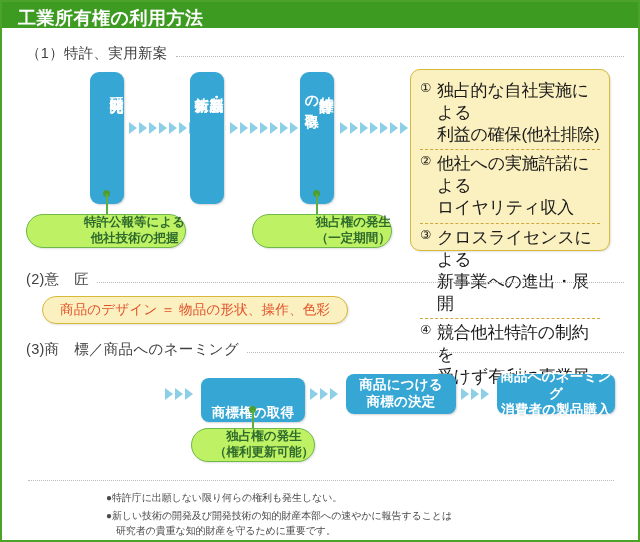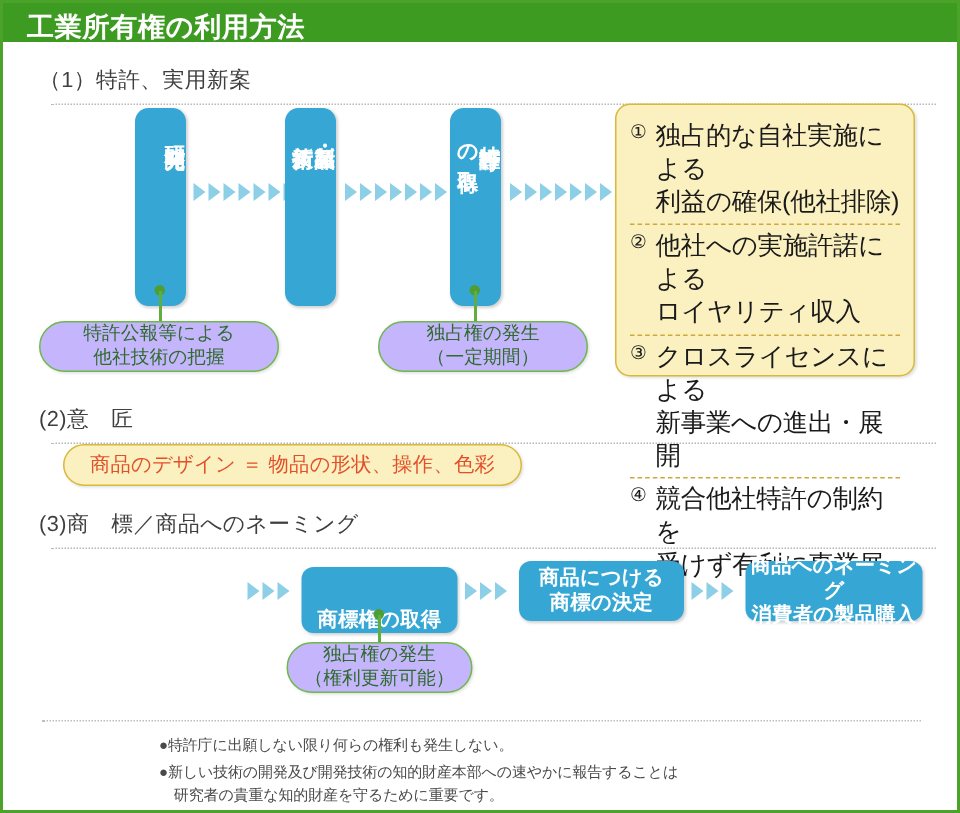--- a/index.html
+++ b/index.html
@@ -37,22 +37,22 @@
     font-weight: bold;
     color: #ffffff;
     letter-spacing: 0.5px;
     white-space: nowrap;
   }
 
   
   .sect-head {
     position: absolute;
     display: flex;
+    align-items: center;
     white-space: nowrap;
-    flex-direction: column;
   }
   .sect-head .label {
     font-size: 14.5px;
     color: #3f3f3f;
     letter-spacing: 0.3px;
   }
   .sect-head .rule {
     flex: 1 1 auto;
     height: 1px;
     margin-left: 8px;
@@ -116,28 +116,29 @@
   .arrows .tri {
     width: 0; height: 0;
     border-top: 6px solid transparent;
     border-bottom: 6px solid transparent;
     border-left: 8px solid #8ccfe6;
   }
 
   
   .callout {
     position: absolute;
-    background: #c4b5fd;
+    background: #bef264;
     border: 1.5px solid #6fb84a;
     border-radius: 999px;
     box-sizing: border-box;
     display: flex;
     align-items: center;
-    justify-content: center;
+    justify-content: flex-end;
     box-shadow: 1px 1px 2px rgba(0,0,0,0.12);
+    font-weight: bold;
   }
   .callout .ctext {
     color: #2f6b2d;
     font-size: 12.5px;
     line-height: 1.25;
     text-align: center;
     white-space: pre-line;
   }
   .stem {
     position: absolute;

